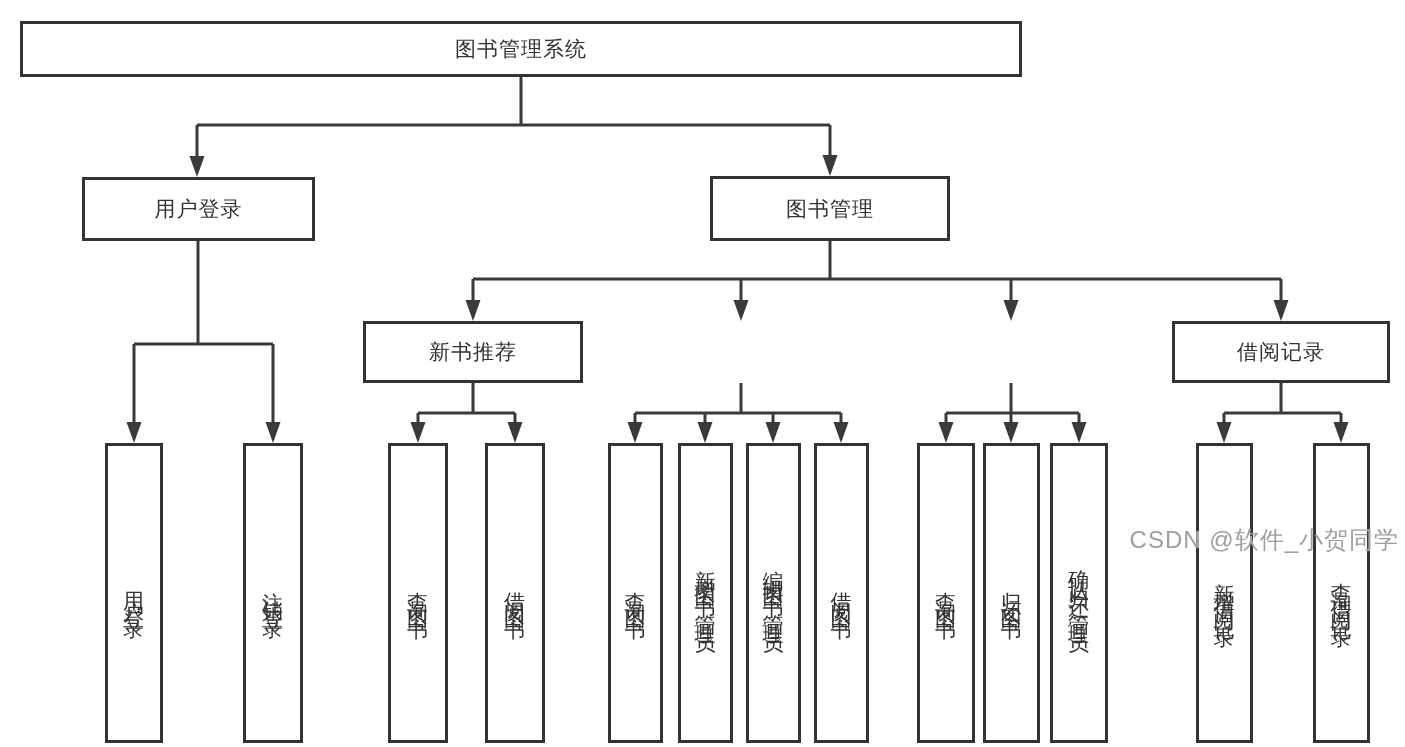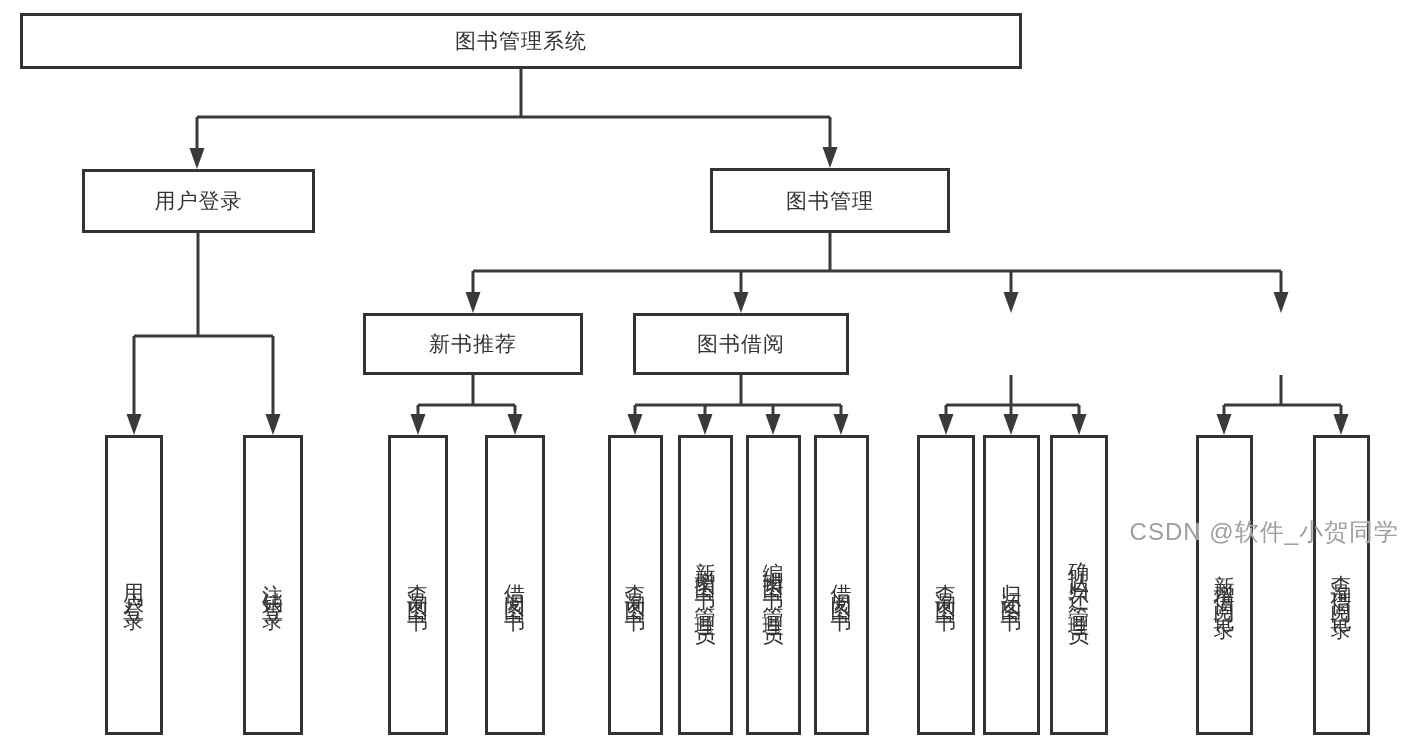--- a/index.html
+++ b/index.html
@@ -6,21 +6,21 @@
     --line:#3a3a3a; --box-border:#333333; --text:#333333;
     --watermark:#9e9e9e; --background:#ffffff;
   }
   html,body{margin:0;padding:0;}
   body{
     width:1405px;height:747px;position:relative;overflow:hidden;
     background:var(--background);
     font-family:"Liberation Sans","DejaVu Sans",sans-serif;
     color:var(--text);
   }
-  .canvas{position:absolute;inset:0;width:1405px;height:551px;}
+  .canvas{position:absolute;inset:0;width:1405px;height:551px;margin-top:8px;}
   svg.wires{position:absolute;left:0;top:0;pointer-events:none;}
   svg.wires path{stroke:var(--line);stroke-width:3;fill:none;}
   svg.wires polygon{fill:var(--line);stroke:none;}
   .box{
     position:absolute;background:#fff;border:3px solid var(--box-border);
     box-sizing:border-box;display:flex;align-items:center;justify-content:center;
     z-index:2;
   }
   .box.h span{font-size:21px;letter-spacing:1px;white-space:nowrap;}
   .box.root span{font-size:21px;letter-spacing:1px;}
@@ -97,22 +97,22 @@
   <div class="box h" style="left:82px;top:169px;width:233px;height:64px">
     <span>用户登录</span>
   </div>
   <div class="box h" style="left:710px;top:168px;width:240px;height:65px">
     <span>图书管理</span>
   </div>
 
   <div class="box h" style="left:363px;top:313px;width:220px;height:62px">
     <span>新书推荐</span>
   </div>
-  <div class="box h" style="left:633px;top:313px;width:216px;height:62px">
-    <span>图书借阅</span>
+  <div class="box h" style="left:1172px;top:313px;width:218px;height:62px">
+    <span>借阅记录</span>
   </div>
 
   <div class="box v" style="left:105px;width:58px">
     <span class="vtext">用户登录</span>
   </div>
   <div class="box v" style="left:243px;width:60px">
     <span class="vtext">注销登录</span>
   </div>
 
   <div class="box v" style="left:388px;width:60px">

